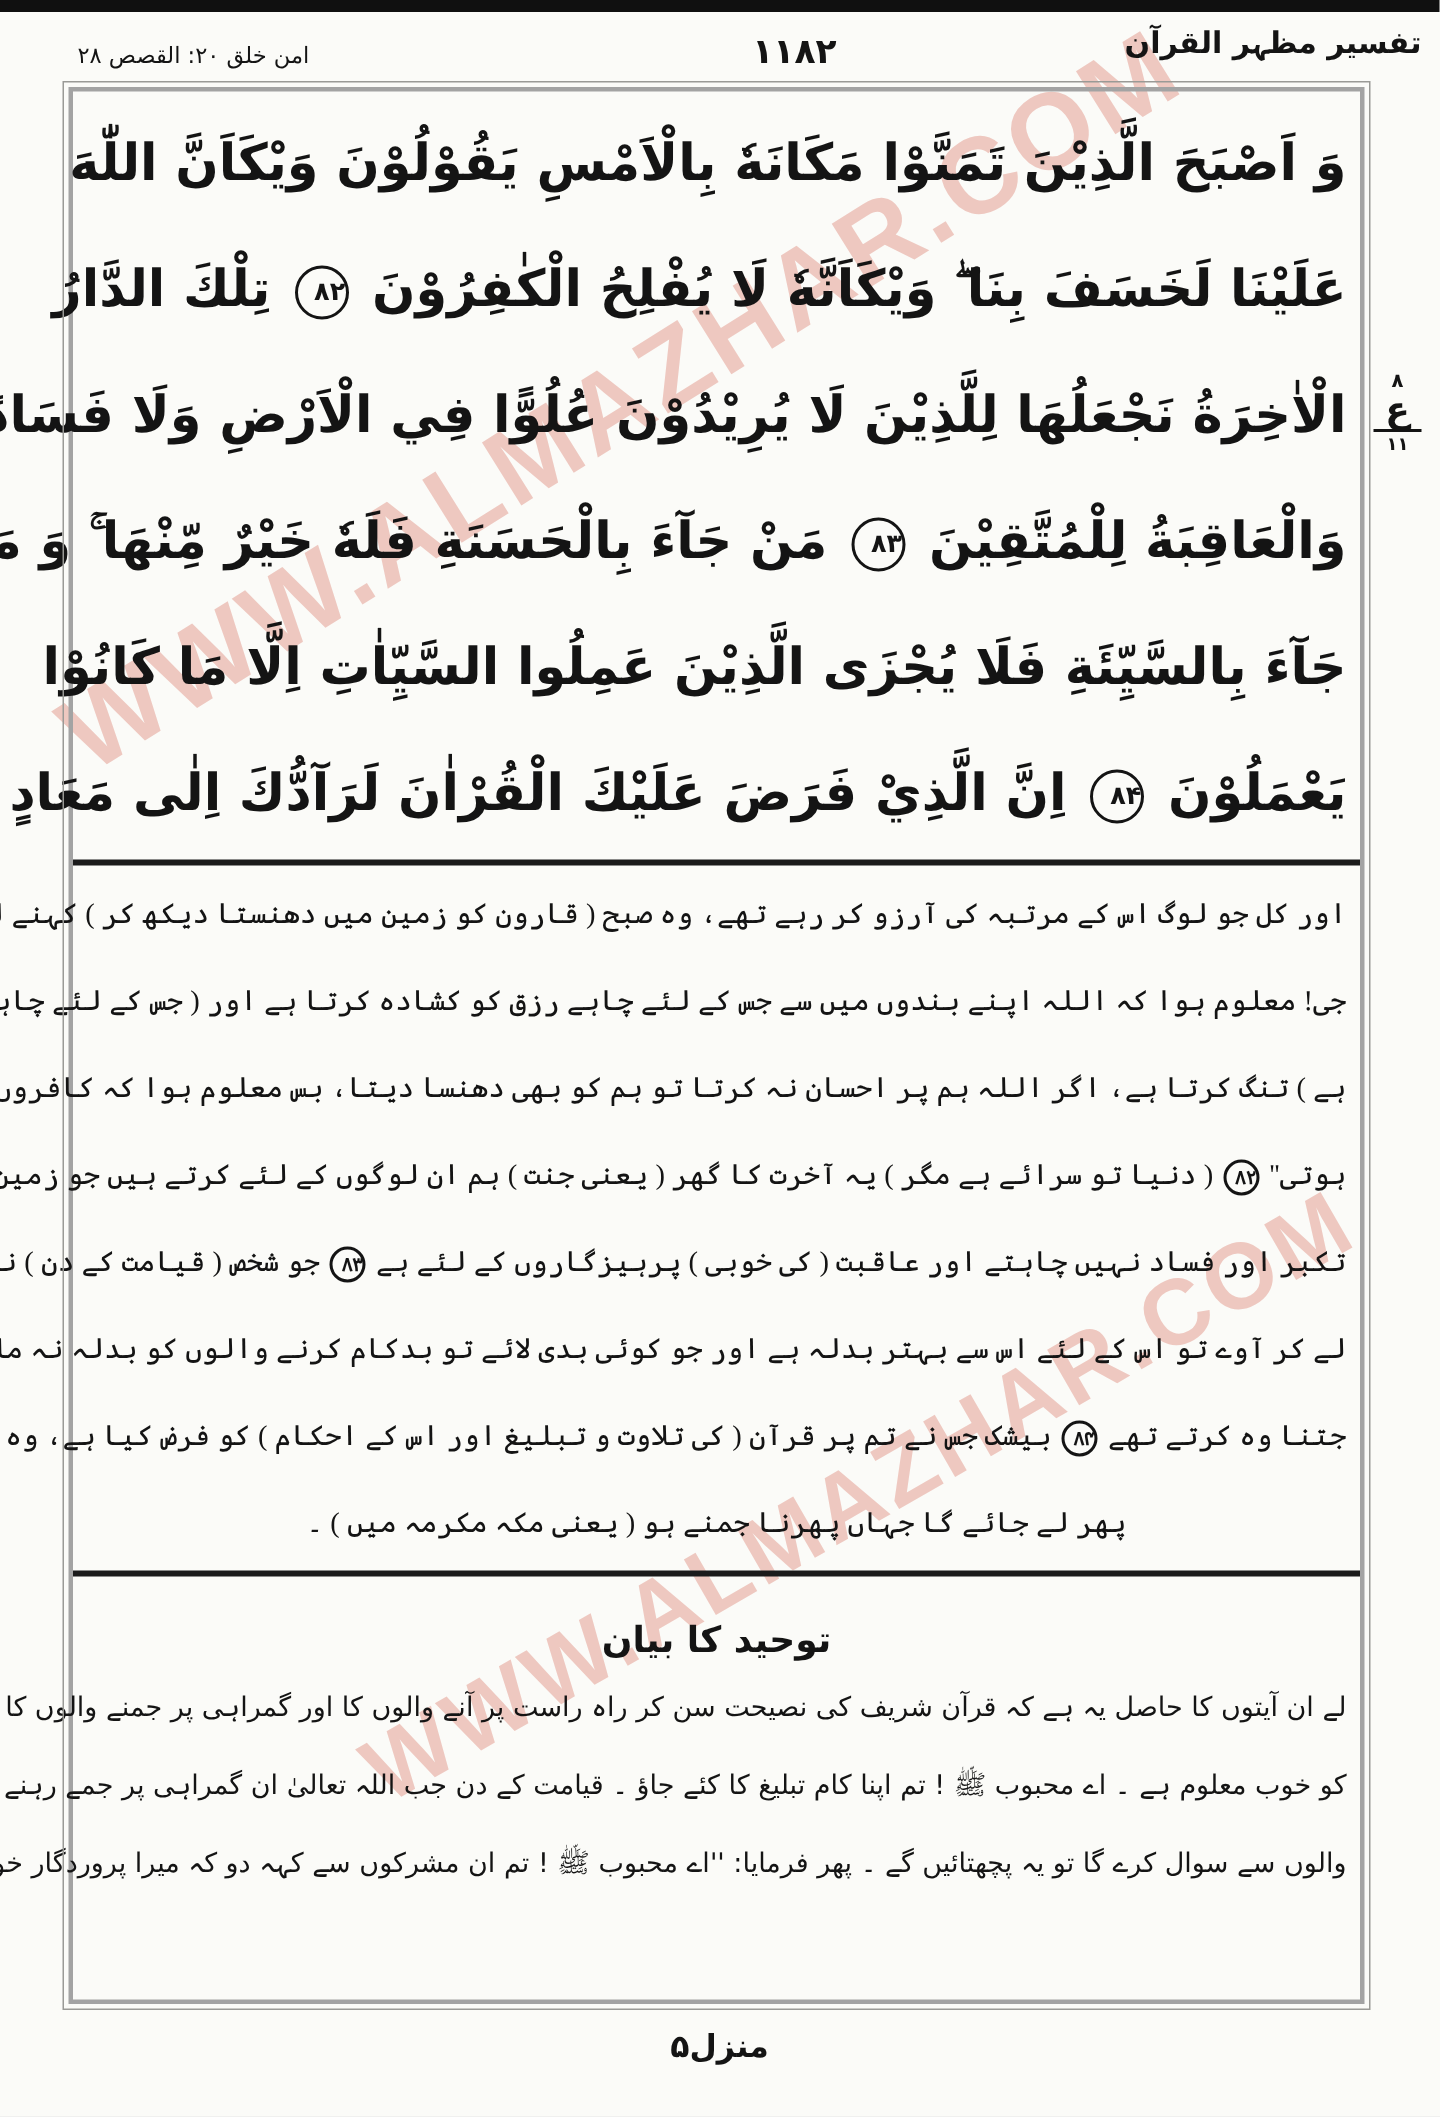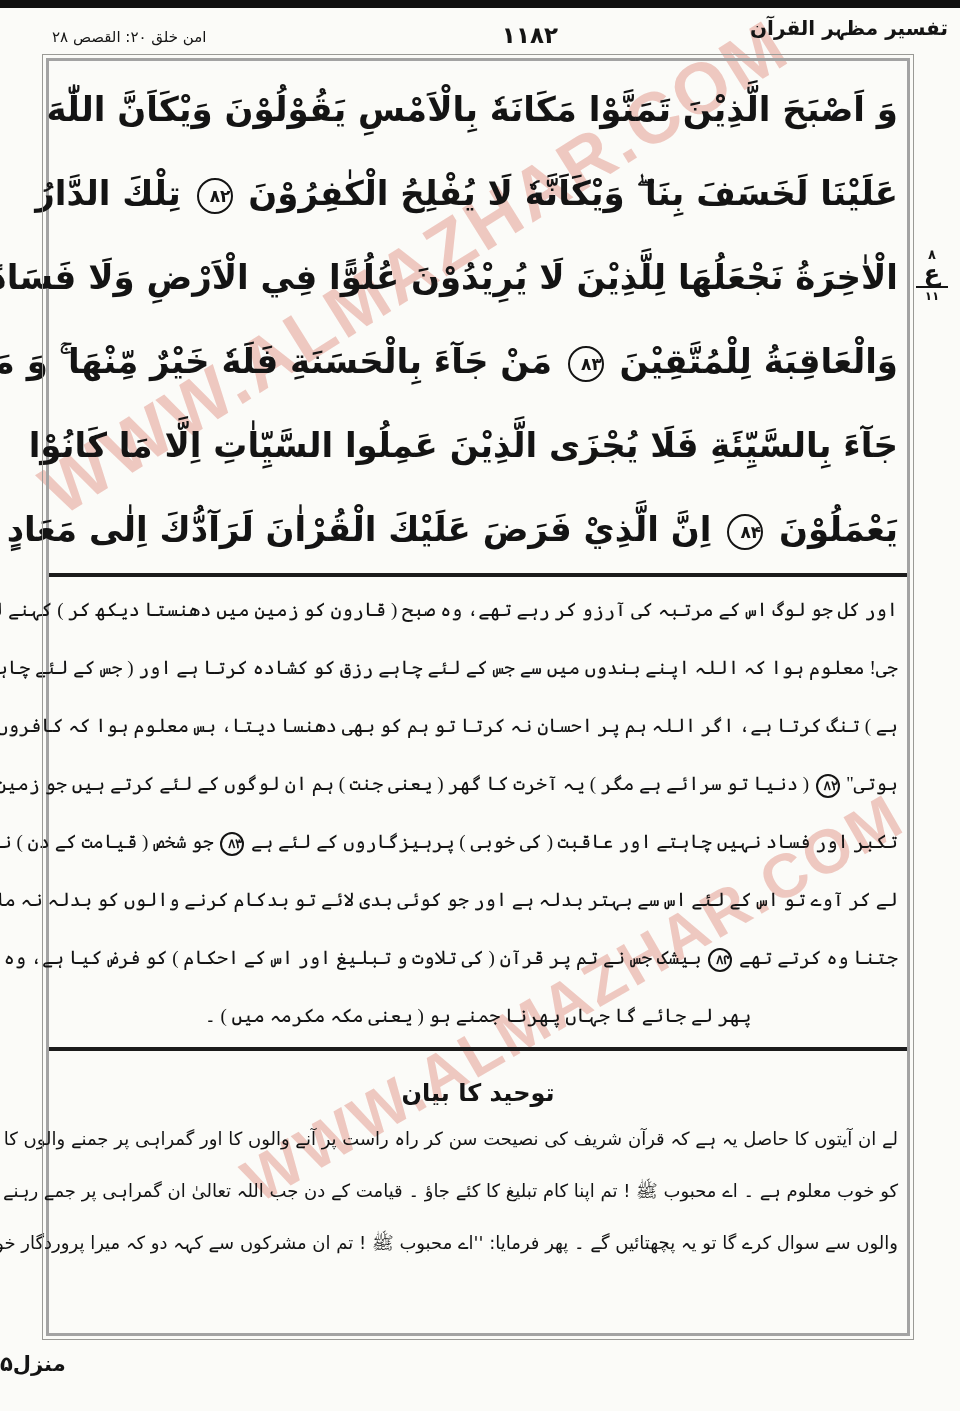--- a/index.html
+++ b/index.html
@@ -122,21 +122,21 @@
     position:absolute; right:12px; top:248px; width:32px;
     text-align:center; z-index:2;
     line-height:1; direction:rtl;
   }
   .ruku-top { display:block; font-size:13px; font-weight:bold; }
   .ruku-letter { display:block; font-size:24px; font-weight:bold; border-bottom:2px solid #141414; padding-bottom:1px; }
   .ruku-bottom { display:block; font-size:12px; font-weight:bold; padding-top:2px;text-align:center; }
   
   .footer {
     position:absolute; left:0; top:1352px; width:960px;
-    text-align:left; font-size:21px; font-weight:bold;
+    text-align:center; font-size:21px; font-weight:bold;
     z-index:2; direction:rtl;
   }
 </style>
 </head>
 <body>
 
 <div class="page">
 
   <div class="topbar"></div>
 

